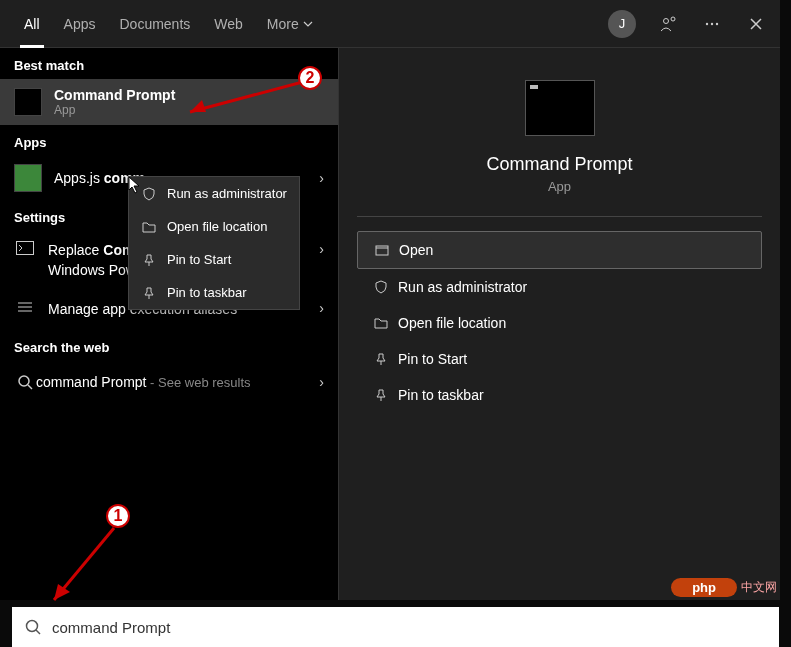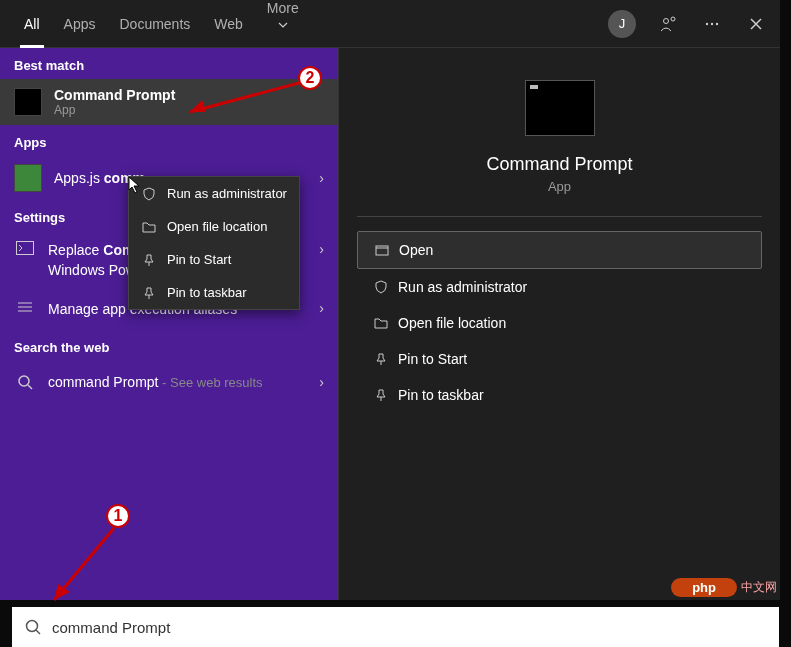--- a/index.html
+++ b/index.html
@@ -3,45 +3,45 @@
   <meta charset="utf-8">
   <style>
     * { margin: 0; padding: 0; box-sizing: border-box; font-family: "Segoe UI", sans-serif; }
     body { width: 791px; height: 647px; background: #0a0a0a; position: relative; }
     .search-window { width: 780px; height: 600px; background: #1f1f1f; position: relative; }
     
     .tabs-row { display: flex; align-items: center; height: 48px; padding: 0 12px; border-bottom: 1px solid #333; }
     .tab { padding: 0 12px; height: 48px; display: flex; align-items: center; color: #b0b0b0; font-size: 14px; cursor: pointer; position: relative; }
     .tab.active { color: #fff; }
     .tab.active::after { content: ""; position: absolute; bottom: 0; left: 8px; right: 8px; height: 3px; background: #fff; }
-    .tab-more { display: flex; align-items: center; gap: 4px; flex-direction: column; }
+    .tab-more { display: flex; align-items: center; gap: 4px; }
     .tabs-right { margin-left: auto; display: flex; align-items: center; gap: 20px; }
     .avatar { width: 28px; height: 28px; border-radius: 50%; background: #555; color: #fff; display: flex; align-items: center; justify-content: center; font-size: 13px; }
     .icon-btn { color: #ccc; cursor: pointer; display: flex; align-items: center; justify-content: center; width: 24px; height: 24px; }
     
     .content { display: flex; height: calc(100% - 48px); }
-    .left-pane { width: 338px; background: #4c1d95; overflow: hidden; position: relative; }
+    .left-pane { width: 338px; background: #000000; overflow: hidden; position: relative; }
     .right-pane { flex: 1; background: #1f1f1f; padding: 20px 18px; border-left: 1px solid #333; }
     
     .section-header { padding: 10px 14px 6px; color: #fff; font-size: 13px; font-weight: 600; }
     
     .result-item { display: flex; align-items: center; padding: 8px 14px; gap: 12px; cursor: pointer; position: relative; }
     .result-item.selected { background: #3a3a3a; }
     .result-icon { width: 28px; height: 28px; background: #000; border: 1px solid #444; flex-shrink: 0; display: flex; align-items: center; justify-content: center; }
     .result-text { flex: 1; min-width: 0; white-space: nowrap; overflow: hidden; text-overflow: ellipsis; }
     .result-title { color: #fff; font-size: 14px; }
     .result-title b { font-weight: 600; }
     .result-sub { color: #999; font-size: 12px; }
     .chevron { color: #ccc; font-size: 14px; }
     
     .settings-item { display: flex; align-items: flex-start; padding: 10px 14px; gap: 12px; cursor: pointer; }
     .settings-icon { width: 22px; display: flex; justify-content: center; color: #ccc; }
     .settings-text { flex: 1; color: #fff; font-size: 14px; line-height: 1.4; }
     
-    .web-item { display: flex; align-items: center; padding: 12px 14px; gap: 12px; cursor: pointer; }
+    .web-item { display: flex; align-items: center; padding: 12px 14px; gap: 0; cursor: pointer; }
     .web-text { color: #fff; font-size: 14px; }
     .web-sub { color: #888; font-size: 13px; }
     
     .context-menu { position: absolute; top: 128px; left: 128px; width: 172px; background: #2b2b2b; border: 1px solid #444; box-shadow: 0 4px 12px rgba(0,0,0,0.5); z-index: 10; }
     .context-item { display: flex; align-items: center; gap: 10px; padding: 9px 12px; color: #fff; font-size: 13px; cursor: pointer; }
     .context-icon { width: 16px; display: flex; justify-content: center; color: #ccc; }
     
     .preview { display: flex; flex-direction: column; align-items: center; }
     .preview-icon { width: 70px; height: 56px; background: #000; border: 1px solid #555; margin-top: 12px; position: relative; }
     .preview-icon::before { content: ""; position: absolute; top: 4px; left: 4px; width: 8px; height: 4px; background: #bbb; }

